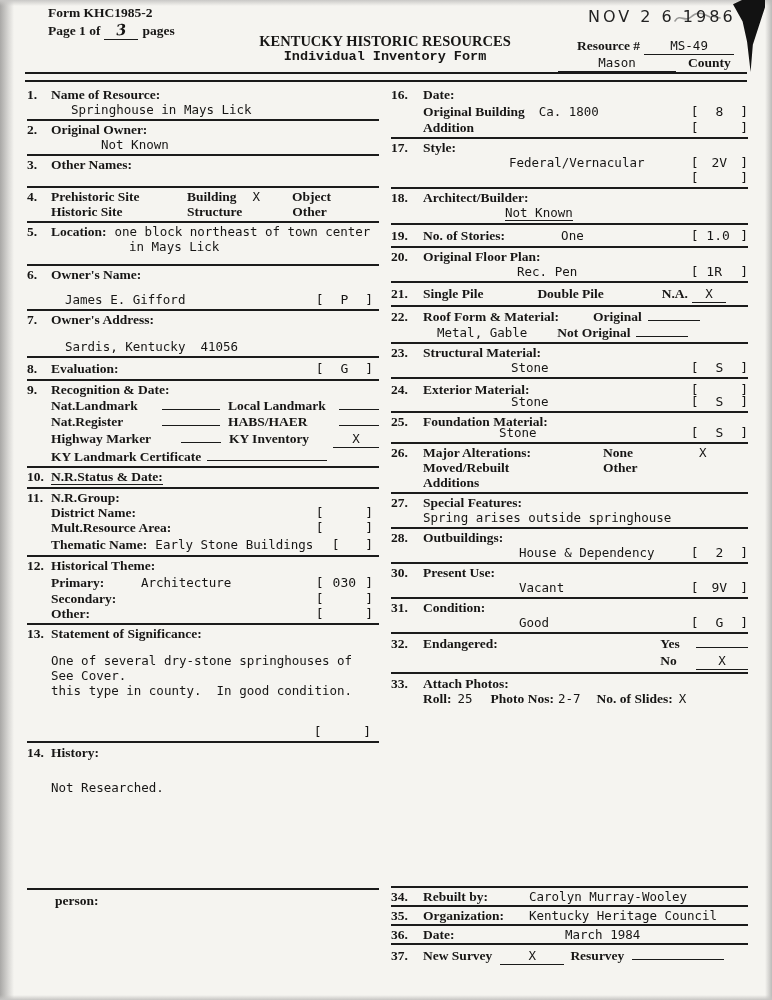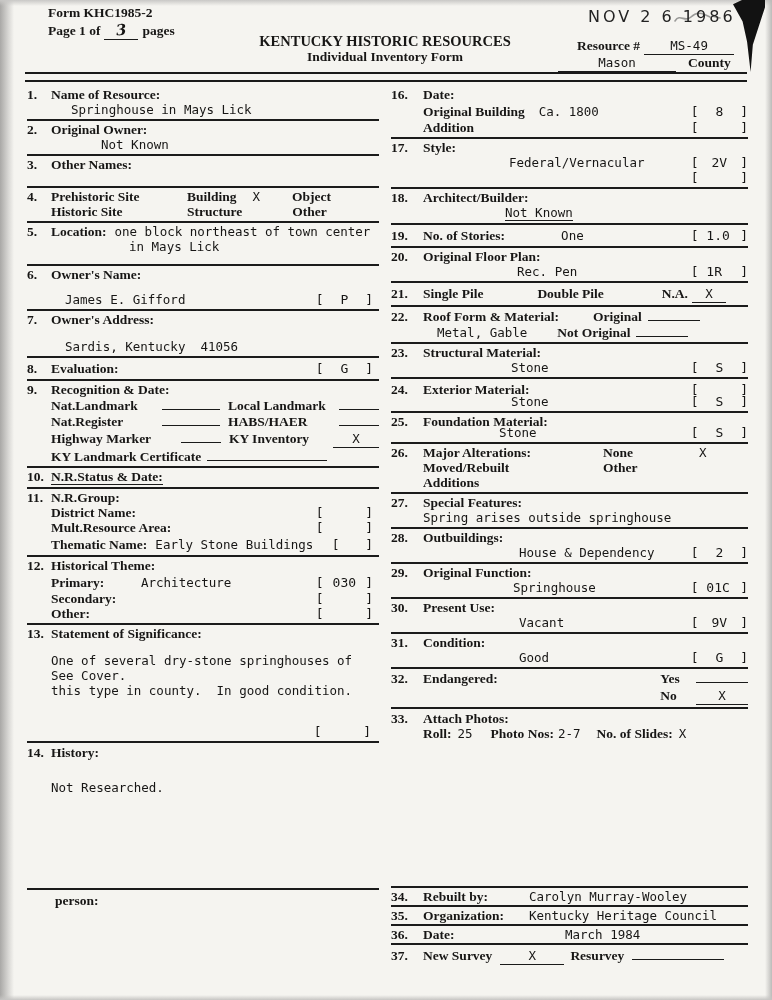--- a/index.html
+++ b/index.html
@@ -46,21 +46,21 @@
   .botL{position:absolute;left:27px;top:888px;width:352px;border-top:2.5px solid #1a1a1a;padding-top:3px;}
   .botR{position:absolute;left:391px;top:886px;width:357px;}
   .botR .row{border-bottom:2px solid #1b1b1b;padding:1px 0;}
   .botR .row:last-child{border-bottom:none;}.spacer8{height:8px;}.spacer10{height:10px;}.spacer12{height:12px;}
   .spacer20{height:20px;}.spacer26{height:26px;}
   .hand{font-family:"DejaVu Serif",serif;font-style:italic;font-weight:bold;font-size:15px;
         display:inline-block;transform:rotate(-6deg);}
   .stamp{font-family:"DejaVu Sans",sans-serif;font-size:16px;letter-spacing:3px;color:#232323;}
   .title{position:absolute;left:215px;top:34px;width:340px;text-align:center;}
   .t1{font-size:14.5px;}
-  .t2{font-size:13.5px;}
+  .t2{font-size:13.5px;font-family:Liberation Mono, monospace;}
 </style>
 </head>
 <body>
 
 <div class="scan">
   <div class="edge-left"></div>
   <div class="edge-top"></div>
   <div class="edge-right"></div>
   <div class="edge-bottom"></div>
   <div class="blotch"></div>
@@ -433,30 +433,20 @@
       <div class="row">
           <span class="lbl noR">28.</span>
           <span class="lbl">Outbuildings:</span>
         </div>
       <div class="row sp" style="padding-left:128px">
         <span class="mono">House &amp; Dependency</span>
         <span class="bk"><span class="v">2</span></span>
       </div>
     </div>
 
-    <div class="item">
-      <div class="row">
-          <span class="lbl noR">29.</span>
-          <span class="lbl">Original Function:</span>
-        </div>
-      <div class="row sp" style="padding-left:122px">
-        <span class="mono">Springhouse</span>
-        <span class="bk"><span class="v" style="text-align:left">01C</span></span>
-      </div>
-    </div>
 
     <div class="item">
       <div class="row">
           <span class="lbl noR">30.</span>
           <span class="lbl">Present Use:</span>
         </div>
       <div class="row sp" style="padding-left:128px">
         <span class="mono">Vacant</span>
         <span class="bk"><span class="v">9V</span></span>
       </div>

